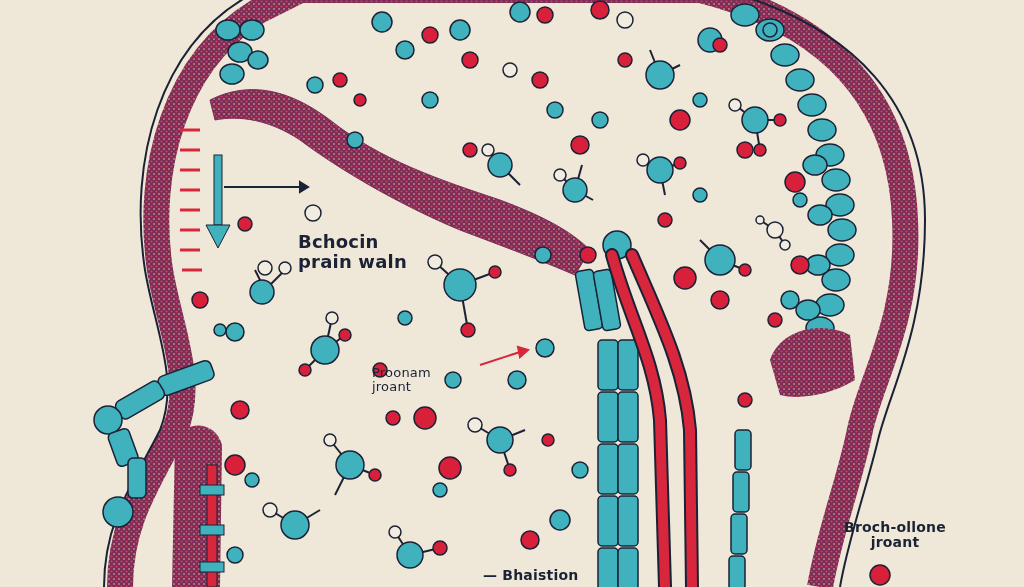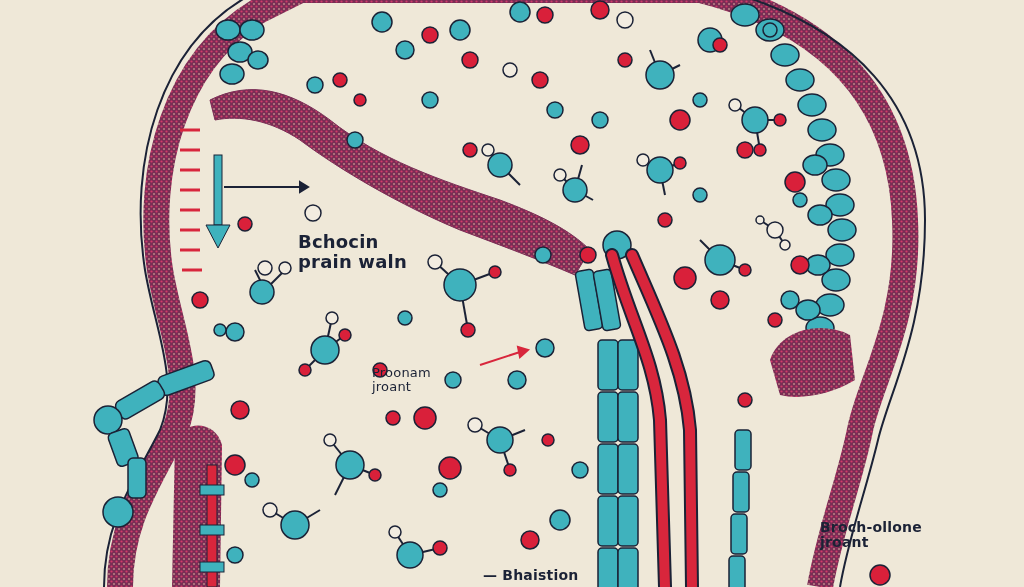--- a/index.html
+++ b/index.html
@@ -4,21 +4,21 @@
 <style>
   html,body{margin:0;padding:0;}
   body{width:1024px;height:587px;overflow:hidden;background:#efe8d8;position:relative;font-family:"Liberation Sans",sans-serif;}
   #canvas{position:absolute;left:0;top:0;width:1024px;height:587px;}
   .label{position:absolute;color:#1b2236;font-family:"DejaVu Sans",sans-serif;font-weight:bold;line-height:1.1;letter-spacing:0.2px;}
   .lbl-main{left:298px;top:232px;font-size:18px;font-weight:600;}
   .lbl-main span{display:block;}
   .lbl-prog{left:372px;top:366px;font-size:13px;font-weight:400;}
   .lbl-prog span{display:block;}
   .lbl-bh{left:483px;top:568px;font-size:14px;}
-  .lbl-br{left:820px;top:520px;font-size:14px;text-align:left;width:150px;font-weight:600;}
+  .lbl-br{left:820px;top:520px;font-size:14px;text-align:center;width:150px;font-weight:600;}
   .lbl-br span{display:block;}
 </style>
 </head>
 <body>
 
 <svg id="canvas" viewBox="0 0 1024 587" xmlns="http://www.w3.org/2000/svg">
   <defs>
     <pattern id="dots" width="5" height="5" patternUnits="userSpaceOnUse">
       <rect width="5" height="5" fill="#7a2d55"></rect>
       <circle cx="1.5" cy="1.5" r="1.1" fill="#d23a6a"></circle>

